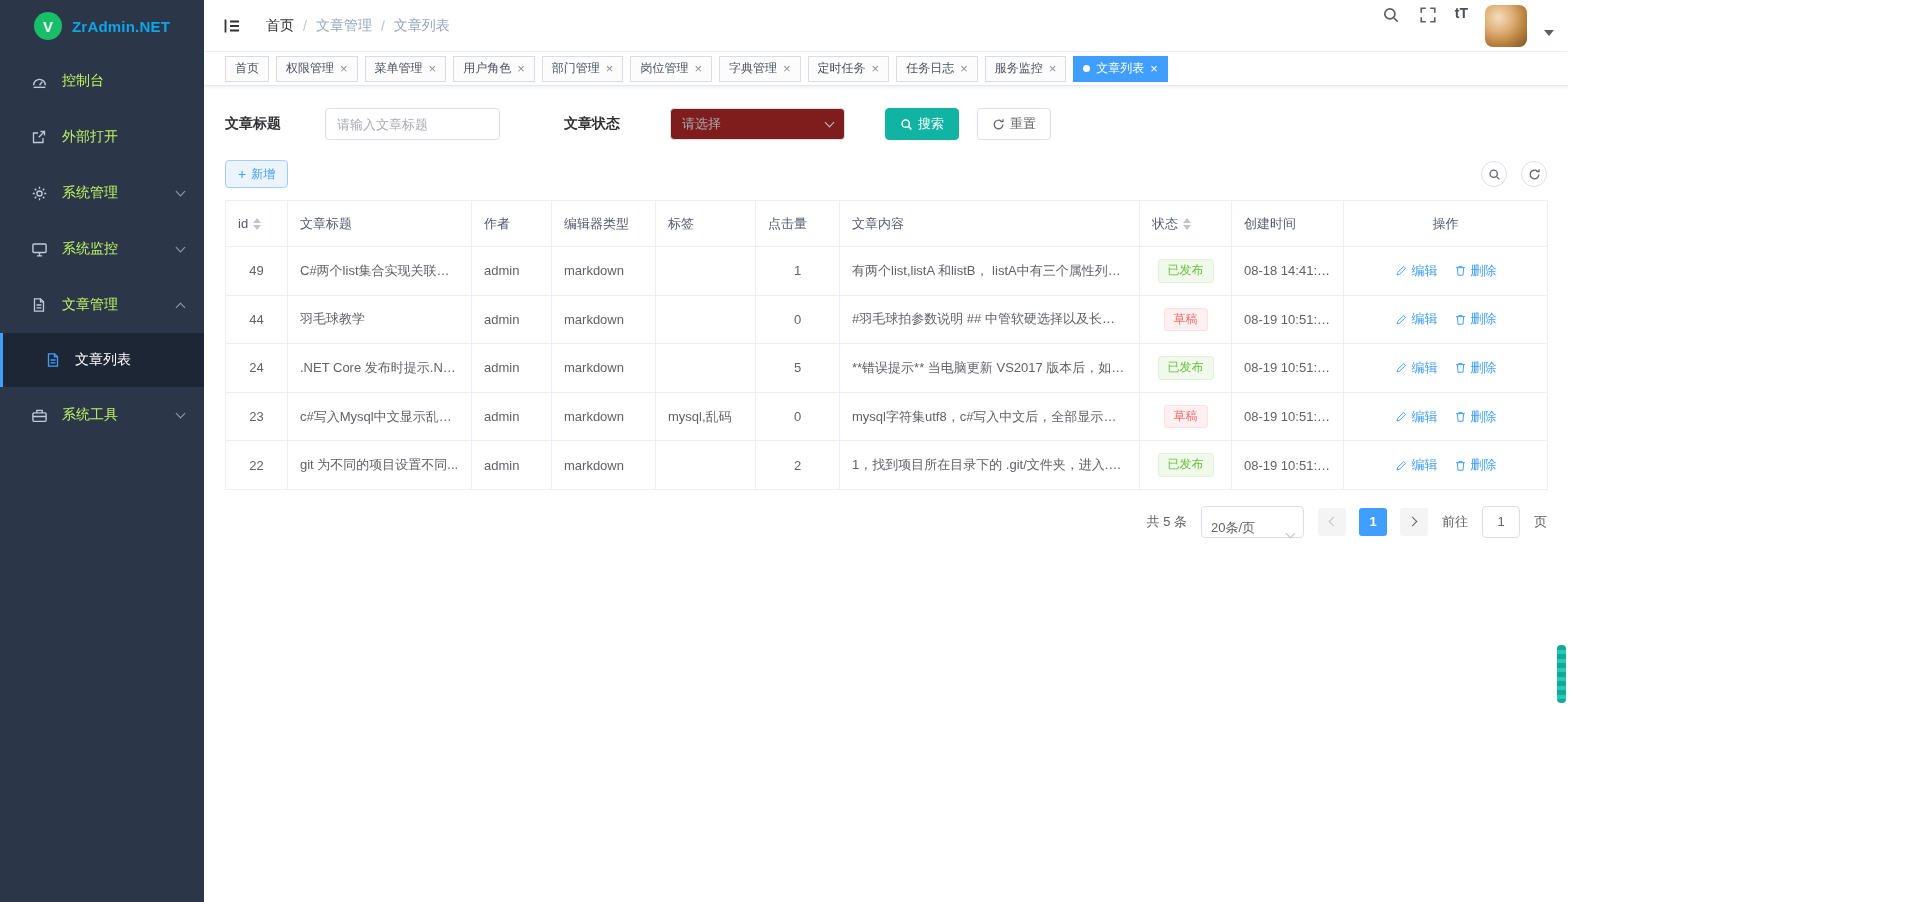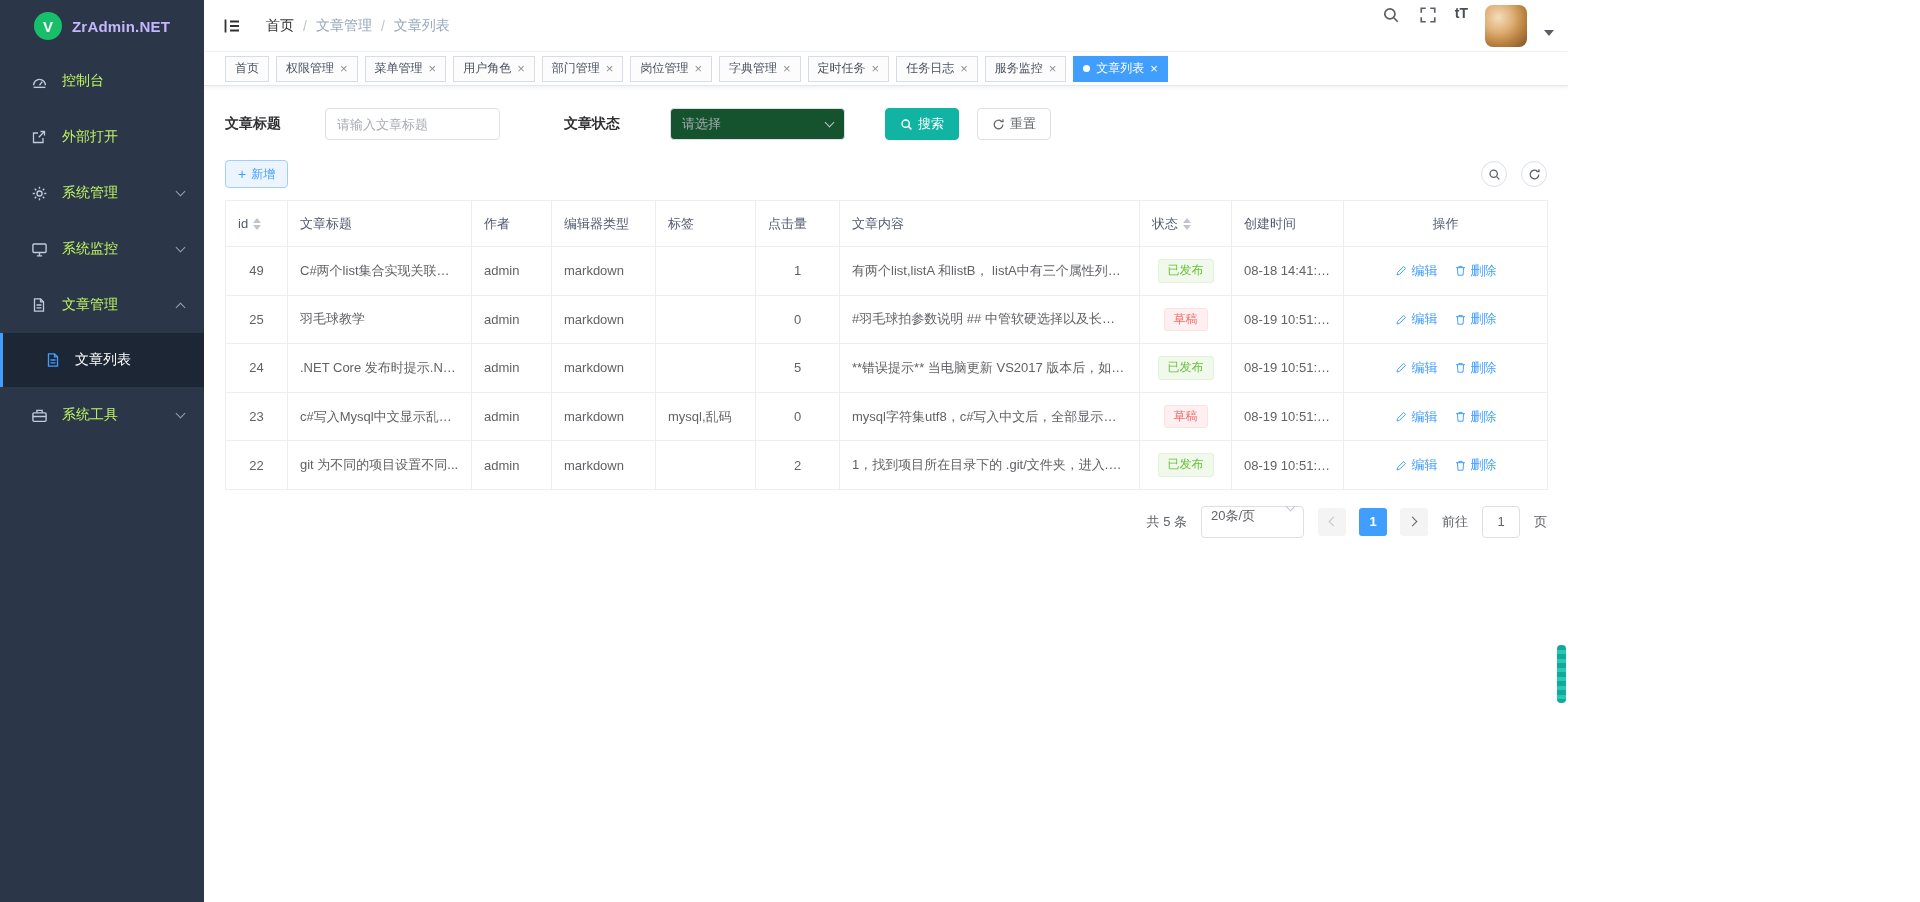--- a/index.html
+++ b/index.html
@@ -5,21 +5,21 @@
   * { margin:0; padding:0; box-sizing:border-box; }
   html,body { width:1920px; height:902px; background:#fff; overflow:hidden;
               font-family:"Liberation Sans","DejaVu Sans",sans-serif; }
   .app { width:1568px; height:902px; display:flex; position:relative; background:#fff; overflow:hidden; }
 
   
   .sidebar { width:204px; flex-shrink:0; background:var(--sidebar-bg); color:#dfe4ee; }
   .logo-row { height:52px; display:flex; align-items:center; padding-left:34px; gap:10px; cursor:pointer; }
   .logo-circle { width:28px; height:28px; border-radius:50%; background:var(--logo-green); color:#fff;
                  display:flex; align-items:center; justify-content:center; font-weight:700; font-size:15px; }
-  .app-title { color:#c4b5fd; font-weight:700; font-size:15px; letter-spacing:.2px; }
+  .app-title { color:#0ea5e9; font-weight:700; font-size:15px; letter-spacing:.2px; }
   .nav { padding-top:1px; }
   .nav-item { height:56px; display:flex; align-items:center; padding:0 20px 0 30px; gap:14px;
               font-size:14px; color:#bef264; cursor:pointer; }
   .nav-icon { width:18px; height:18px; display:flex; align-items:center; justify-content:center; color:#c2cbdc; flex-shrink:0; }
   .nav-label { flex:1; white-space:nowrap; }
   .chev { width:7px; height:7px; border:solid #97a0b1; border-width:0 1.5px 1.5px 0; transform:rotate(45deg); margin-top:-3px; flex-shrink:0; }
   .chev.up { transform:rotate(-135deg); margin-top:4px; }
   .submenu-item { height:54px; background:#1d2635; display:flex; align-items:center; padding-left:41px; gap:13px;
                   font-size:14px; color:#fff; cursor:pointer; border-left:3px solid var(--accent-blue); }
   .submenu-item .nav-icon { color:var(--accent-blue); }
@@ -56,21 +56,21 @@
   .content { padding:22px 0 0 21px; flex:1; }
   .panel { width:1322px; }
 
   .filter-row { display:flex; align-items:center; height:32px; margin-bottom:20px; }
   .filter-label { font-size:14px; font-weight:700; color:#303133; white-space:nowrap; }
   .f-input { width:175px; height:32px; border:1px solid #dcdfe6; border-radius:4px; padding:0 11px;
              font-size:13px; color:#606266; outline:none; margin-left:44px; font-family:inherit; }
   .f-input::placeholder { color:#a8abb2; }
   .f-select { width:175px; height:32px; border:1px solid #dcdfe6; border-radius:4px; padding:0 11px;
               display:flex; align-items:center; justify-content:space-between; margin-left:50px;
-              font-size:13px; color:#a8abb2; cursor:pointer; background:#14532d; }
+              font-size:13px; color:#a8abb2; cursor:pointer; background:#7f1d1d; }
   .sel-chev { width:7px; height:7px; border:solid #c0c4cc; border-width:0 1.5px 1.5px 0; transform:rotate(45deg); margin-top:-4px; }
   .lbl-status { margin-left:64px; }
   .btn { height:32px; border-radius:4px; font-size:13px; display:inline-flex; align-items:center; gap:5px;
          cursor:pointer; border:1px solid transparent; font-family:inherit; }
   .btn-search { margin-left:40px; padding:0 14px; background:var(--teal); color:#fff; border-color:var(--teal); }
   .btn-reset { margin-left:18px; padding:0 14px; background:#fff; color:#606266; border-color:#dcdfe6; }
 
   .toolbar-row { display:flex; align-items:center; margin-bottom:12px; }
   .btn-add { height:28px; padding:0 12px; border-radius:4px; background:#ecf5ff; border:1px solid #a0cfff;
              color:var(--accent-blue); font-size:12px; display:inline-flex; align-items:center; gap:5px; cursor:pointer; }
@@ -92,21 +92,21 @@
   .badge { display:inline-block; padding:3px 9px; border-radius:3px; font-size:12px; line-height:1.3; }
   .badge.published { background:var(--success-bg); color:var(--success-text); border:1px solid #e1f3d8; }
   .badge.draft { background:var(--danger-bg); color:var(--danger-text); border:1px solid #fde2e2; }
   .ops { display:flex; justify-content:center; gap:16px; color:var(--accent-blue); }
   .op { display:inline-flex; align-items:center; gap:4px; cursor:pointer; }
 
   
   .pagination { width:1322px; margin-top:16px; display:flex; align-items:center; justify-content:flex-end;
                 gap:14px; font-size:13px; color:#606266; }
   .size-select { width:103px; height:32px; border:1px solid #dcdfe6; border-radius:4px; padding:0 9px;
-                 display:flex; align-items:flex-start; justify-content:space-between; cursor:pointer; color:#606266; }
+                 display:flex; align-items:flex-end; justify-content:space-between; cursor:pointer; color:#606266; }
   .pg { min-width:28px; height:28px; border-radius:3px; background:#f4f4f5; display:flex; align-items:center;
         justify-content:center; cursor:pointer; }
   .pg.active { background:var(--accent-blue); color:#fff; font-weight:700; cursor:default; }
   .pg-chev { width:7px; height:7px; border:solid #606266; border-width:0 1.5px 1.5px 0; }
   .pg-chev.left { transform:rotate(135deg); margin-left:3px; border-color:#c0c4cc; }
   .pg-chev.right { transform:rotate(-45deg); margin-right:3px; }
   .pager-group { display:flex; gap:13px; }
   .goto-input { width:38px; height:32px; border:1px solid #dcdfe6; border-radius:4px; text-align:center;
                 font-size:13px; color:#606266; outline:none; font-family:inherit; }
 
@@ -404,21 +404,21 @@
                   <span class="op">
                     <svg width="13" height="13" viewBox="0 0 16 16" fill="none" stroke="currentColor" stroke-width="1.2">
                         <path d="M2.5 4.5h11M6 4.5V3h4v1.5M4.2 4.5l.7 9.3h6.2l.7-9.3"></path>
                       </svg>
                     <span>删除</span>
                   </span>
                 </div>
               </td>
             </tr>
             <tr>
-              <td class="c-center">25</td>
+              <td class="c-center">44</td>
               <td>羽毛球教学</td>
               <td>admin</td>
               <td>markdown</td>
               <td></td>
               <td class="c-center">0</td>
               <td>#羽毛球拍参数说明 ## 中管软硬选择以及长度介...</td>
               <td class="c-center">
                 <span class="badge draft">草稿</span>
               </td>
               <td>08-19 10:51:29</td>

